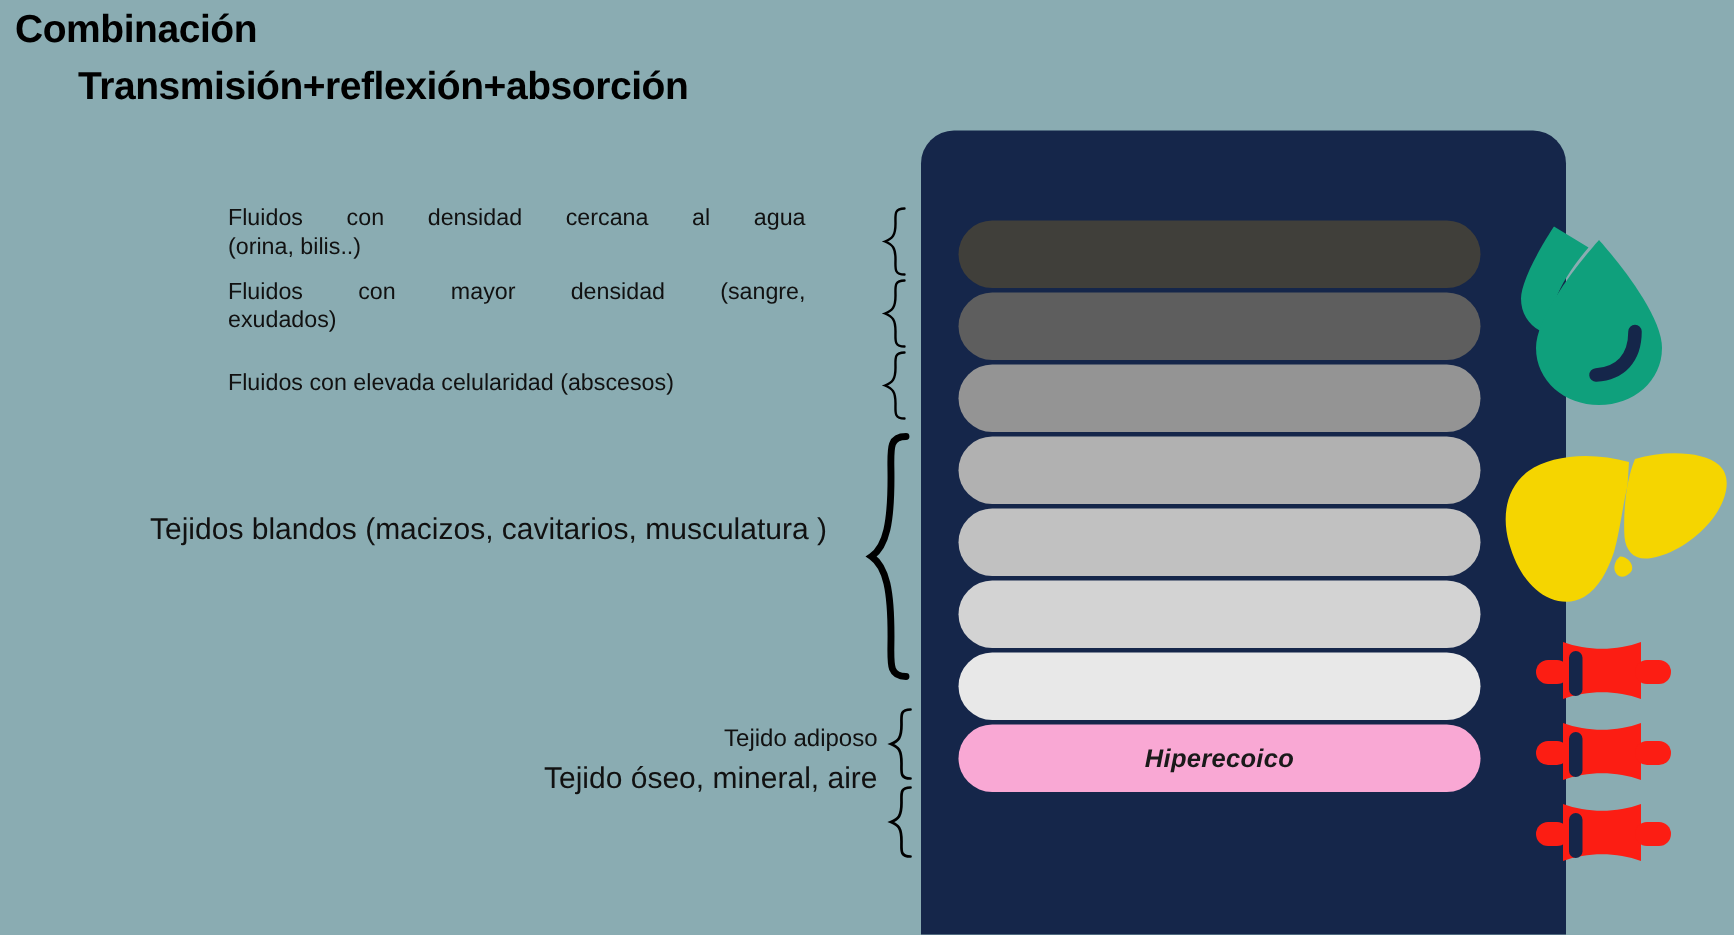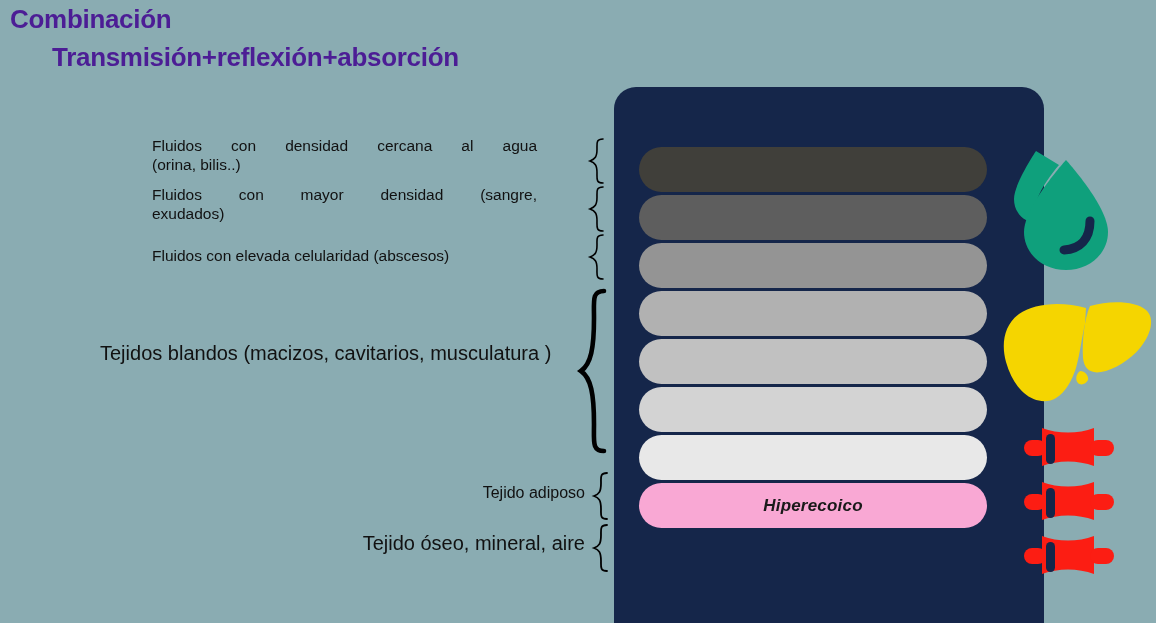--- a/index.html
+++ b/index.html
@@ -16,21 +16,21 @@
   }
 
   
   #title-block {
     position: absolute;
     left: 10px;
     top: 2px;
     width: 620px;
   }
   .title-line {
-    color: #4c1d95;
+    color: #000000;
     font-weight: bold;
     font-size: 26px;
     line-height: 34px;
     letter-spacing: -0.3px;
     white-space: nowrap;
   }
   .title-line.line2 {
     font-size: 26px;
     margin-top: 4px;
     margin-left: 42px;
@@ -72,21 +72,21 @@
   #lbl-fluid-cell  { left: 152px; top: 246px; width: 400px; }
 
   #lbl-soft {
     left: 100px; top: 340px; width: 472px;
     font-size: 20px; line-height: 26px;
   }
   #lbl-soft .jline { text-align: justify; text-align-last: justify; margin-top: 44px; }
   #lbl-soft .jlast { text-align: left; text-align-last: left; }
 
   #lbl-fat  { left: 240px; top: 483px; width: 345px; font-size: 16px; }
-  #lbl-bone { left: 200px; top: 534px; width: 385px; font-size: 20px; }
+  #lbl-bone { left: 200px; top: 510px; width: 385px; font-size: 20px; }
 
   
   .brace {
     position: absolute;
     color: #000000;
     overflow: visible;
   }
   .brace svg { display: block; overflow: visible; }
 
   #brace-1 { left: 588px; top: 138px; }

